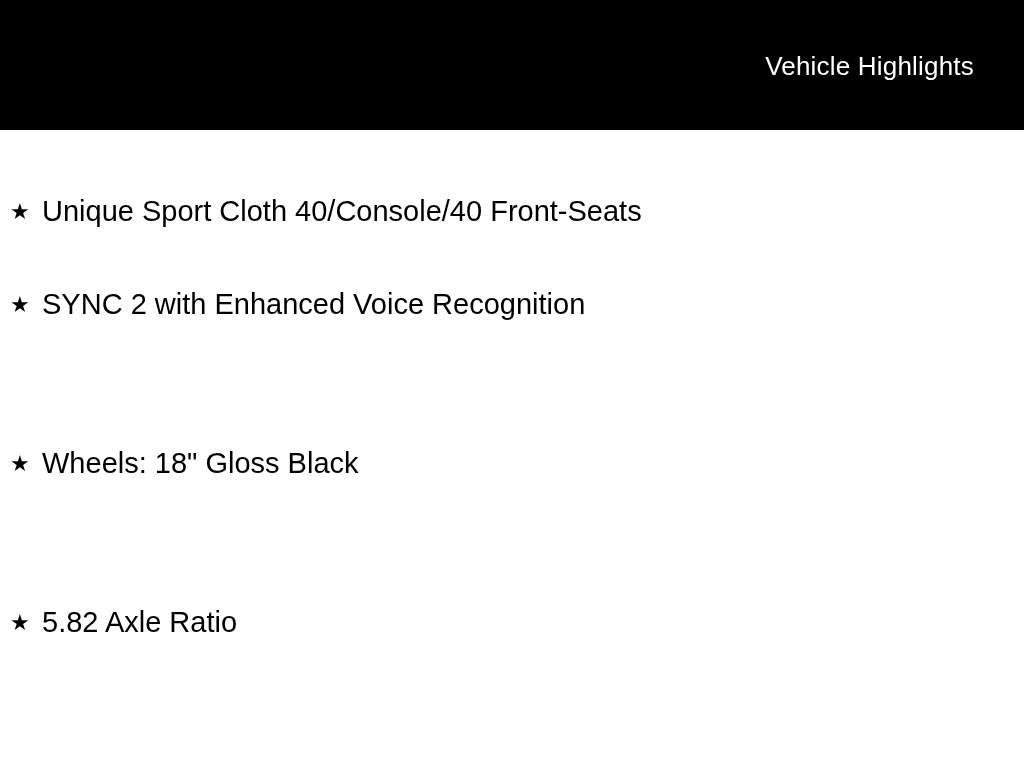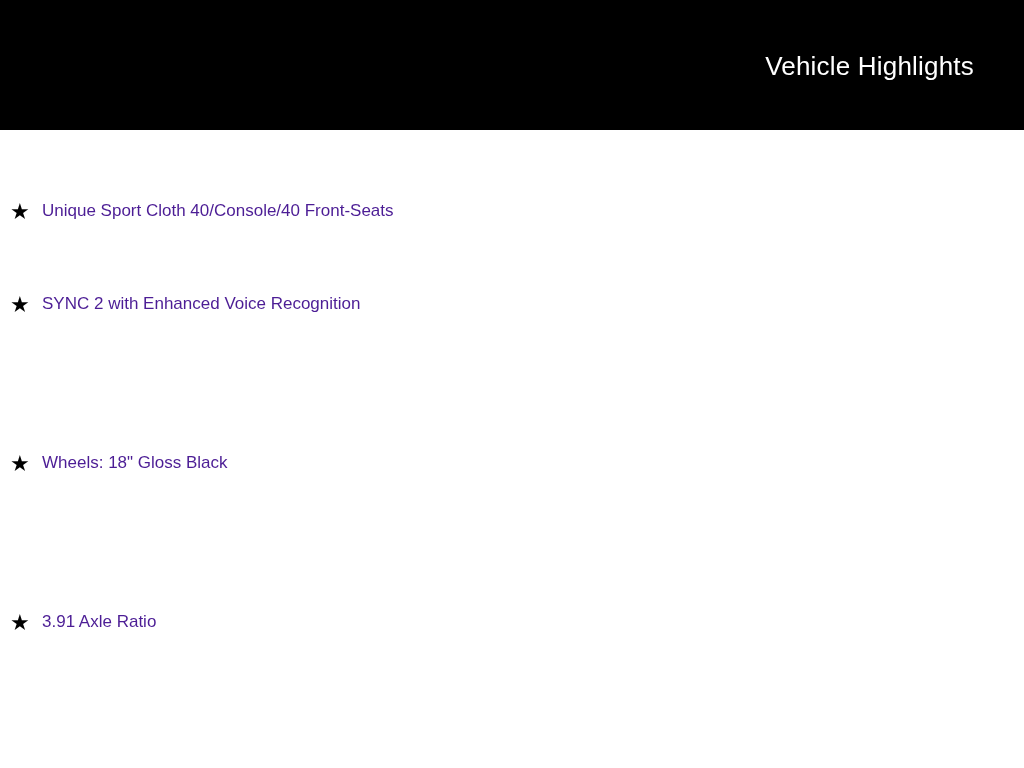--- a/index.html
+++ b/index.html
@@ -61,22 +61,22 @@
   .bullet-icon {
     width: 32px;
     flex: 0 0 32px;
     color: #000000;
     font-size: 22px;
     line-height: 30px;
     text-align: left;
     padding-top: 1px;
   }
   .highlight-text {
-    color: #4c1d95;
-    font-size: 17px;
+    color: #000000;
+    font-size: 29px;
     line-height: 30px;
     font-weight: 400;
     white-space: nowrap;
   }
 </style>
 </head>
 <body>
 
 <div class="page">
 
@@ -96,18 +96,18 @@
       <span class="highlight-text">SYNC 2 with Enhanced Voice Recognition</span>
     </li>
 
     <li class="highlight-item">
       <span class="bullet-icon">★</span>
       <span class="highlight-text">Wheels: 18" Gloss Black</span>
     </li>
 
     <li class="highlight-item">
       <span class="bullet-icon">★</span>
-      <span class="highlight-text">3.91 Axle Ratio</span>
+      <span class="highlight-text">5.82 Axle Ratio</span>
     </li>
 
   </ul>
 
 </div>
 
 </body></html>

